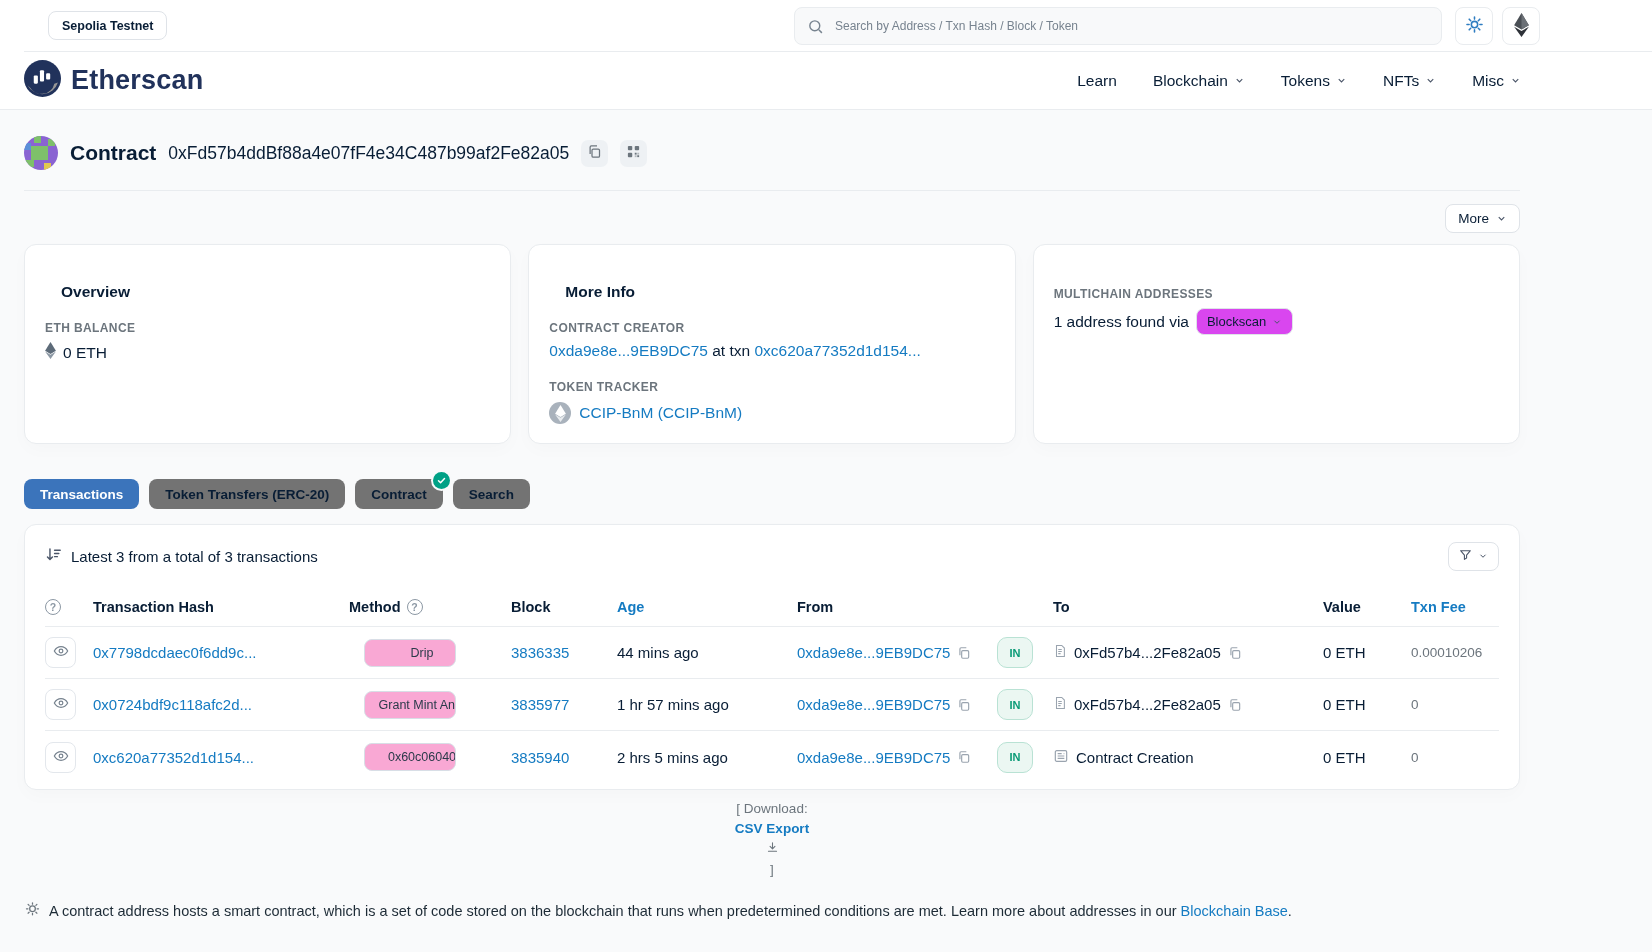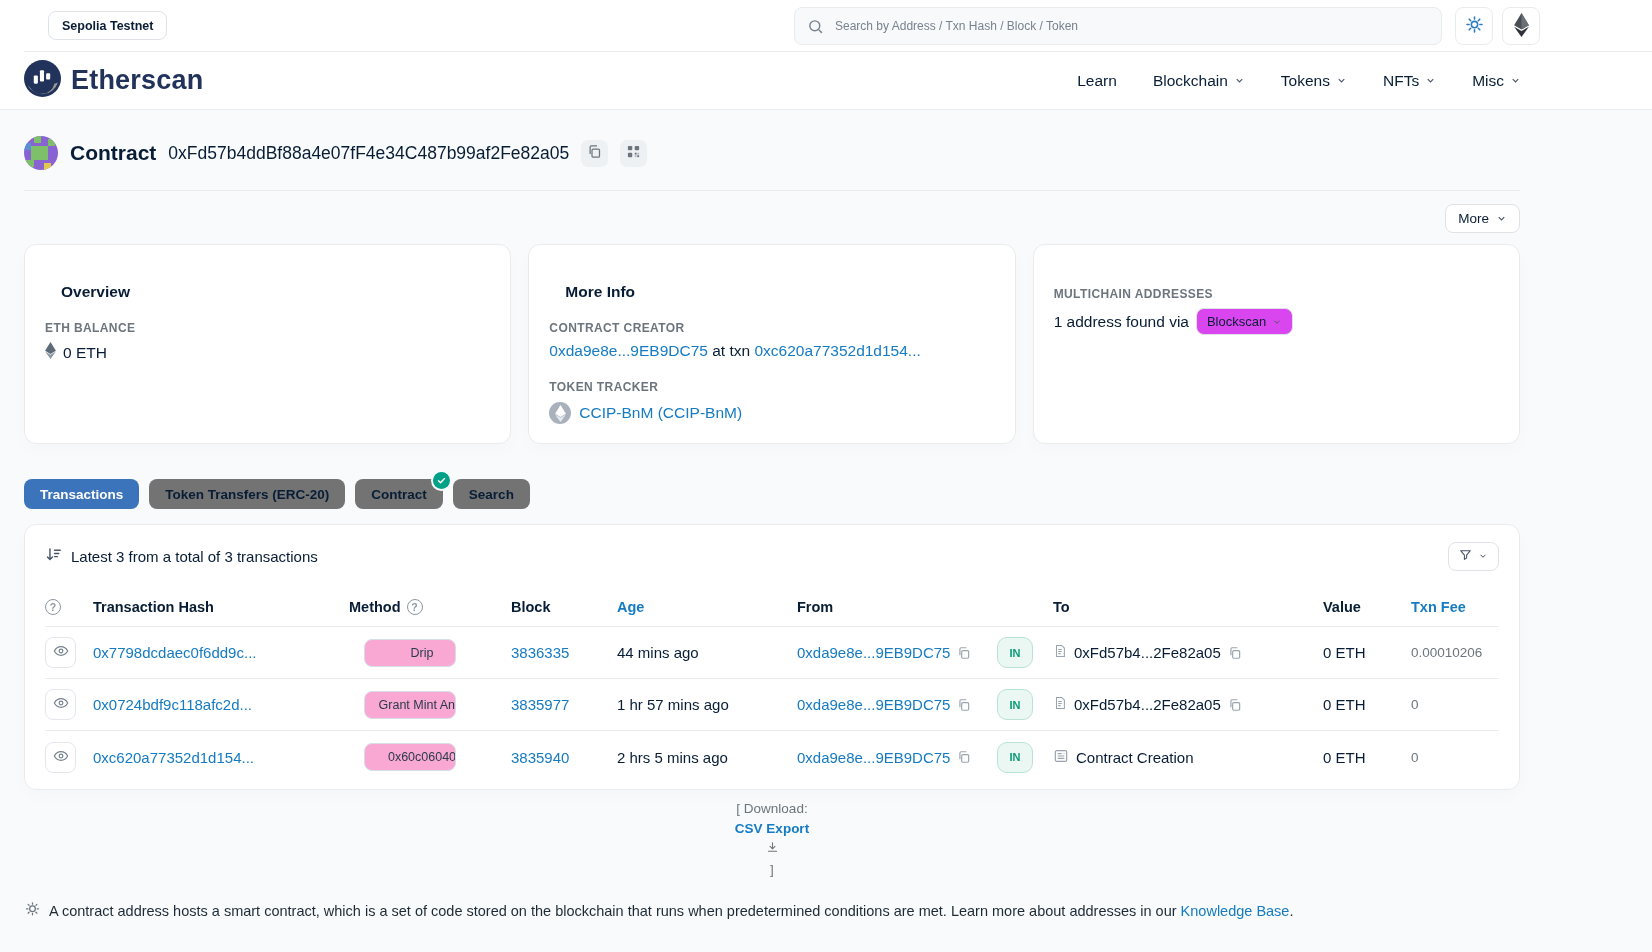--- a/index.html
+++ b/index.html
@@ -476,18 +476,18 @@
     </div>
 
     <div class="note">
       <span>
         <svg width="17" height="17" viewBox="0 0 24 24" fill="none" stroke="#6c757d" stroke-width="1.8" stroke-linecap="round">
             <circle cx="12" cy="11" r="4"></circle>
             <path d="M12 2.5v2M12 17.5v2M3.5 11h2M18.5 11h2M5.8 4.8l1.4 1.4M16.8 15.8l1.4 1.4M18.2 4.8l-1.4 1.4M7.2 15.8l-1.4 1.4"></path>
           </svg>
       </span>
       <span class="txt">
-        <span>A contract address hosts a smart contract, which is a set of code stored on the blockchain that runs when predetermined conditions are met. Learn more about addresses in our </span><a>Knowledge Base</a><span>.</span>
+        <span>A contract address hosts a smart contract, which is a set of code stored on the blockchain that runs when predetermined conditions are met. Learn more about addresses in our </span><a>Blockchain Base</a><span>.</span>
       </span>
     </div>
 
   </div>
 </div>
 
 </body></html>

